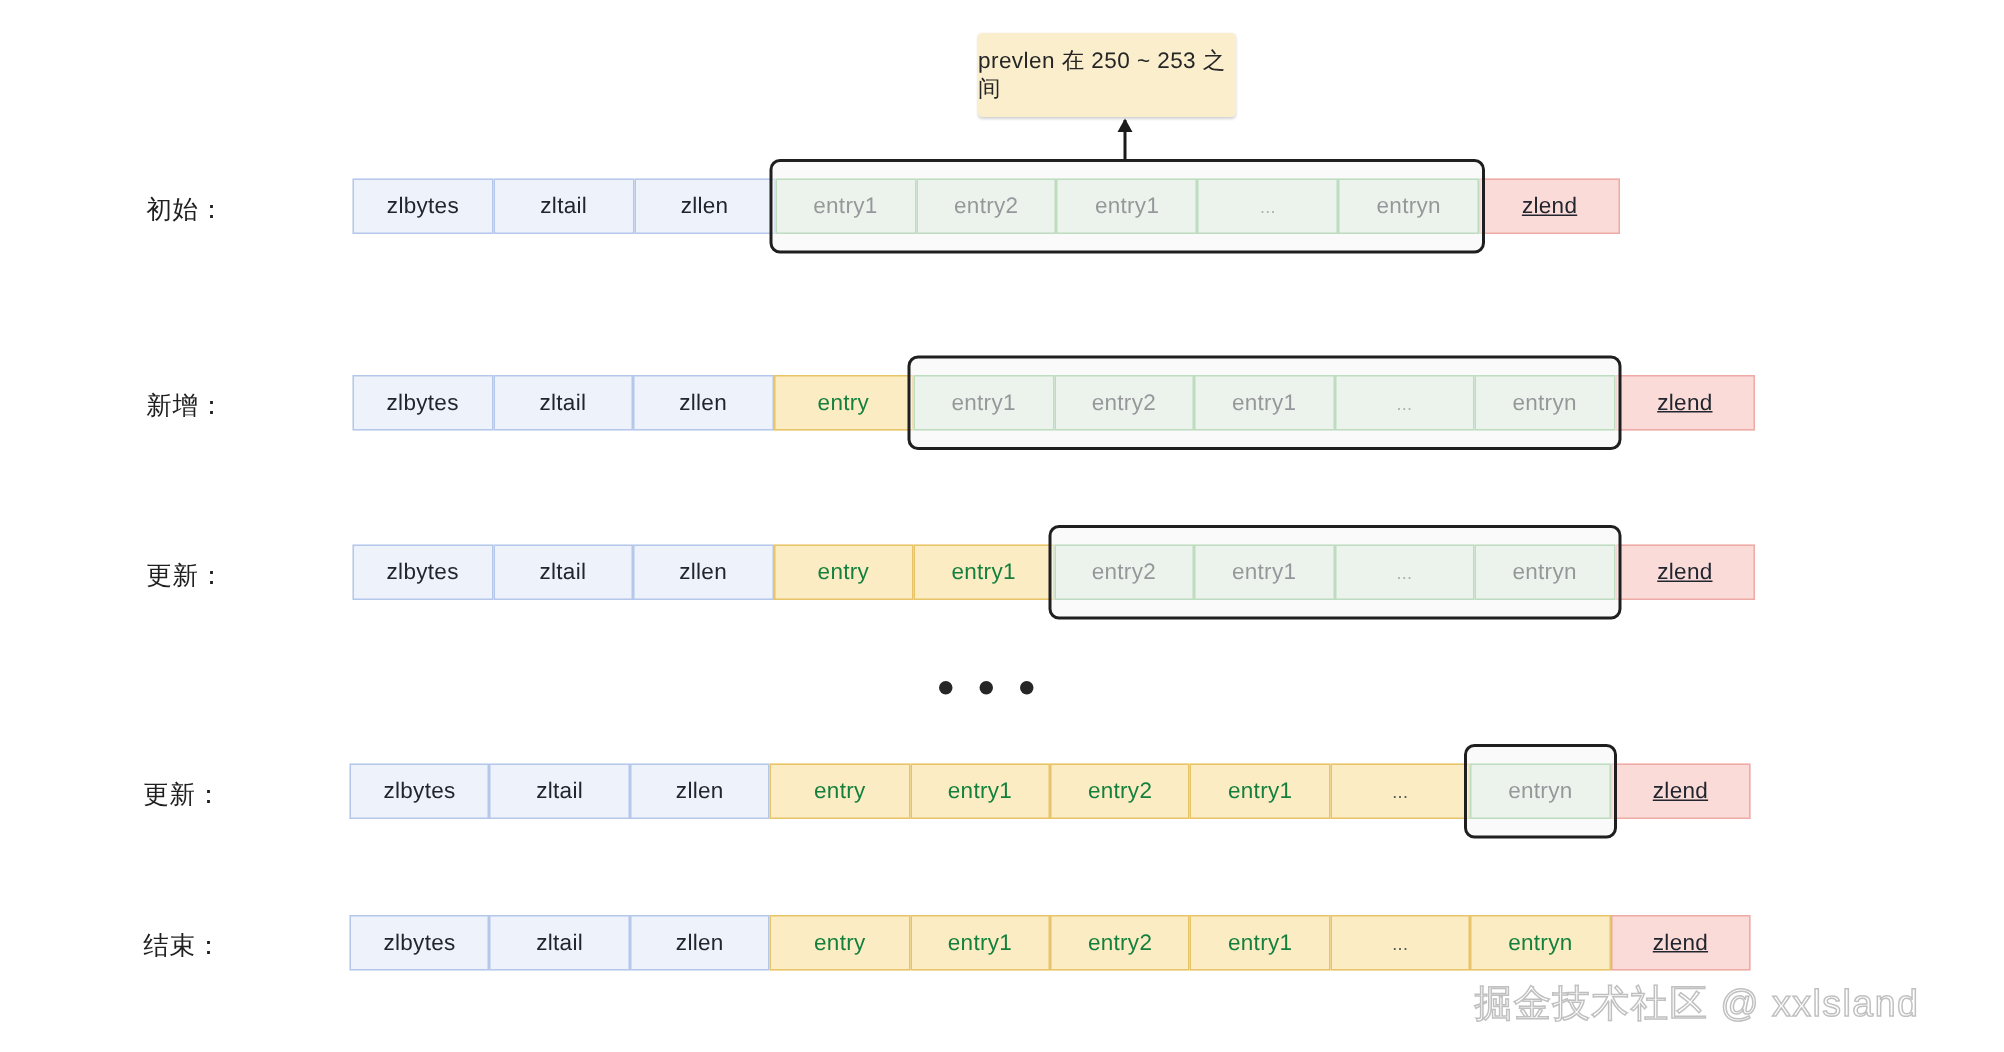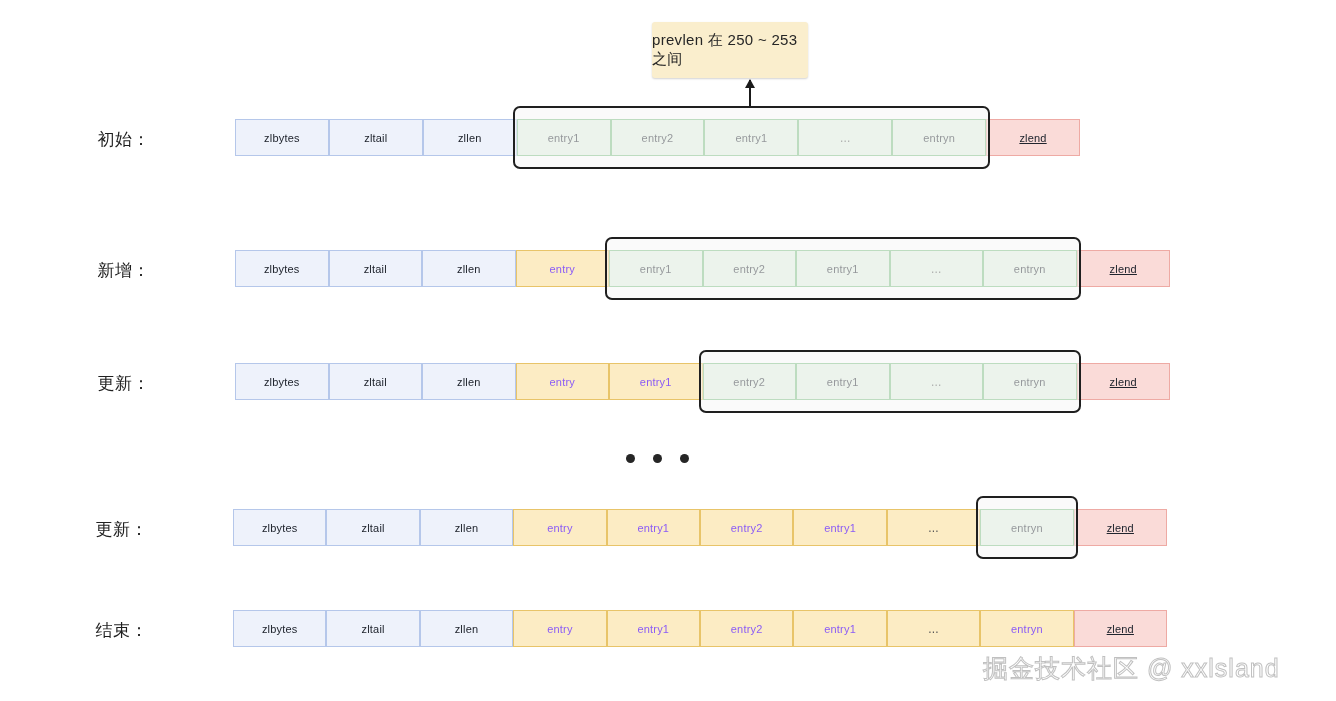--- a/index.html
+++ b/index.html
@@ -59,27 +59,27 @@
     letter-spacing: 0.5px;
   }
 
   
   .cell {
     position: absolute;
     box-sizing: border-box;
     display: flex;
     align-items: center;
     justify-content: center;
-    font-size: 11px;
+    font-size: 15px;
     letter-spacing: 0.2px;
     border: 1px solid transparent;
   }
   .cell.blue   { background: #eef2fb; border-color: #b5c7ea; color: #20252e; }
   .cell.green  { background: #dff0df; border-color: #79bd7e; color: #20252e; }
-  .cell.orange { background: #fcecc4; border-color: #e8c469; color: #8b5cf6; }
+  .cell.orange { background: #fcecc4; border-color: #e8c469; color: #15803d; }
   .cell.pink   { background: #fadbd8; border-color: #eeaaa4; color: #20252e; text-decoration: underline; }
   .cell.ell    { font-size: 12px; color: #555; }
 
   
   .highlight {
     position: absolute;
     box-sizing: border-box;
     border: 2.5px solid #1f1f1f;
     border-radius: 7px;
     background: rgba(246,246,246,0.55);
@@ -104,21 +104,21 @@
     letter-spacing: 1px;
     white-space: nowrap;
     user-select: none;
   }
 </style>
 </head>
 <body>
 
 <div id="canvas">
 
-  <div class="callout" id="callout-box" style="left:652px; top:22px; width:156px; height:56px;">
+  <div class="callout" id="callout-box" style="left:652px; top:22px; width:172px; height:56px;">
     <span>prevlen 在 250 ~ 253 之间</span>
   </div>
   <div class="callout-arrow" style="left:749px; top:80px; height:28px;"></div>
 
   <div id="rows-host">
       <div class="row-label" style="left: 70px; top: 128px; width: 80px;">初始：</div>
       <div class="cell blue" style="left: 235px; top: 119px; width: 93.8889px; height: 37px;">zlbytes</div>
       <div class="cell blue" style="left: 328.889px; top: 119px; width: 93.8889px; height: 37px;">zltail</div>
       <div class="cell blue" style="left: 422.778px; top: 119px; width: 93.8889px; height: 37px;">zllen</div>
       <div class="cell green" style="left: 516.667px; top: 119px; width: 93.8889px; height: 37px;">entry1</div>

